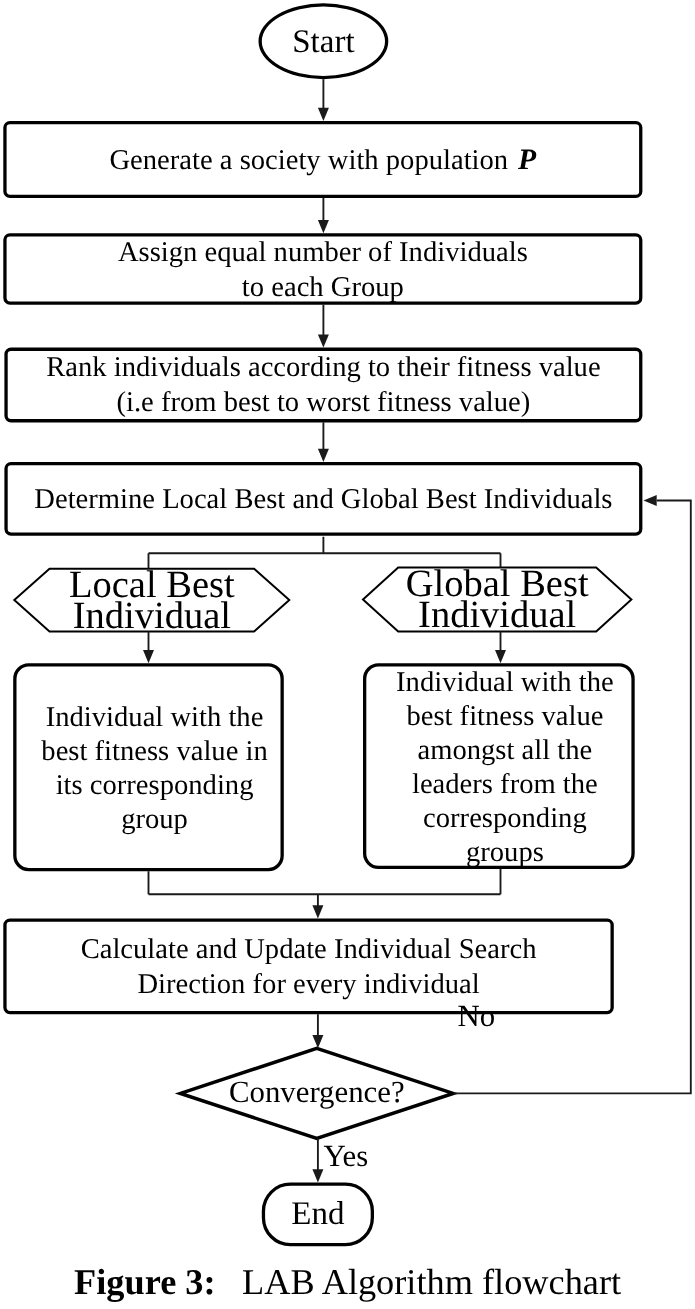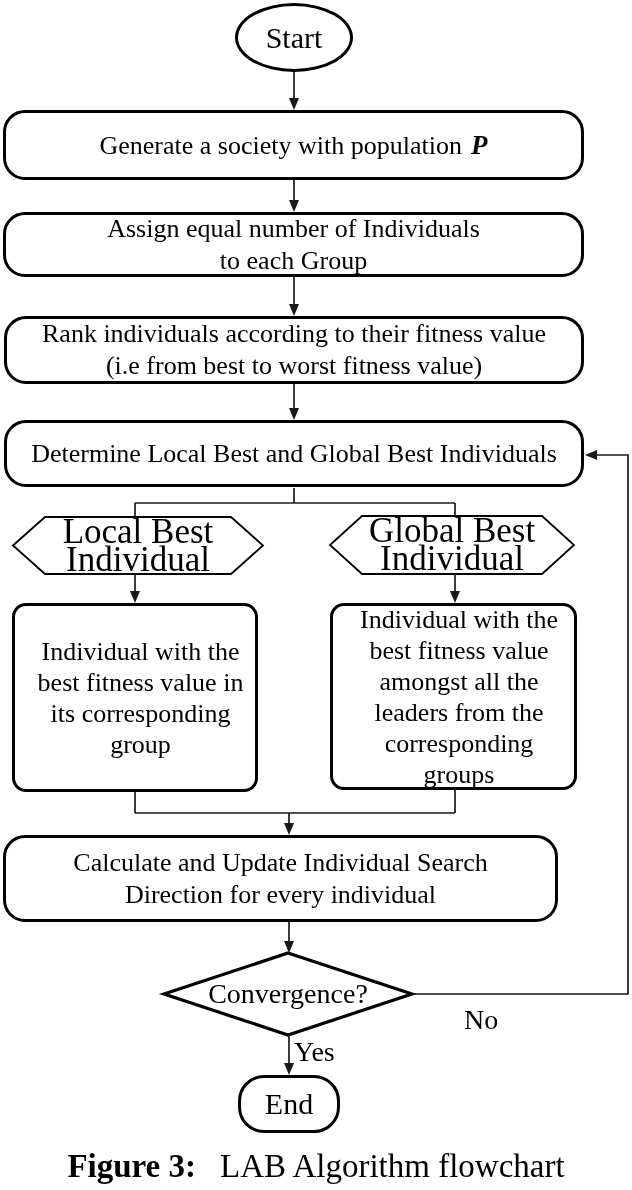--- a/index.html
+++ b/index.html
@@ -30,21 +30,21 @@
     display: flex;
     flex-direction: column;
     align-items: center;
     justify-content: center;
     text-align: center;
     z-index: 2;
     font-size: 26px;
     line-height: 32px;
     white-space: nowrap;
   }
-  .rounded { border-radius: 22px; }
+  .rounded { border-radius: 6px; }
   .ellipse {
     border-radius: 50%;
     font-size: 30px;
   }
   .stadium {
     border-radius: 26px;
     font-size: 30px;
   }
   .descbox {
     border-radius: 14px;
@@ -189,21 +189,21 @@
 
   <div class="node rounded" style="left:3px; top:835px; width:555px; height:87px;">
     <div>Calculate and Update Individual Search</div>
     <div>Direction for every individual</div>
   </div>
 
   <div class="shape-label diamond-label" style="left:164px; top:953px; width:248px; height:82px;">
     <div>Convergence?</div>
   </div>
 
-  <div class="edge-label" style="left:416px; top:1006px;margin-left:48px;">No</div>
+  <div class="edge-label" style="left:416px; top:911px;">No</div>
   <div class="edge-label" style="left:294px; top:1038px;">Yes</div>
 
   <div class="node stadium" style="left:238px; top:1075px; width:102px; height:58px;">
     <div>End</div>
   </div>
 
   <div class="caption">
     <span class="cap-bold">Figure 3:</span><span class="cap-rest">LAB Algorithm flowchart</span>
   </div>
 

